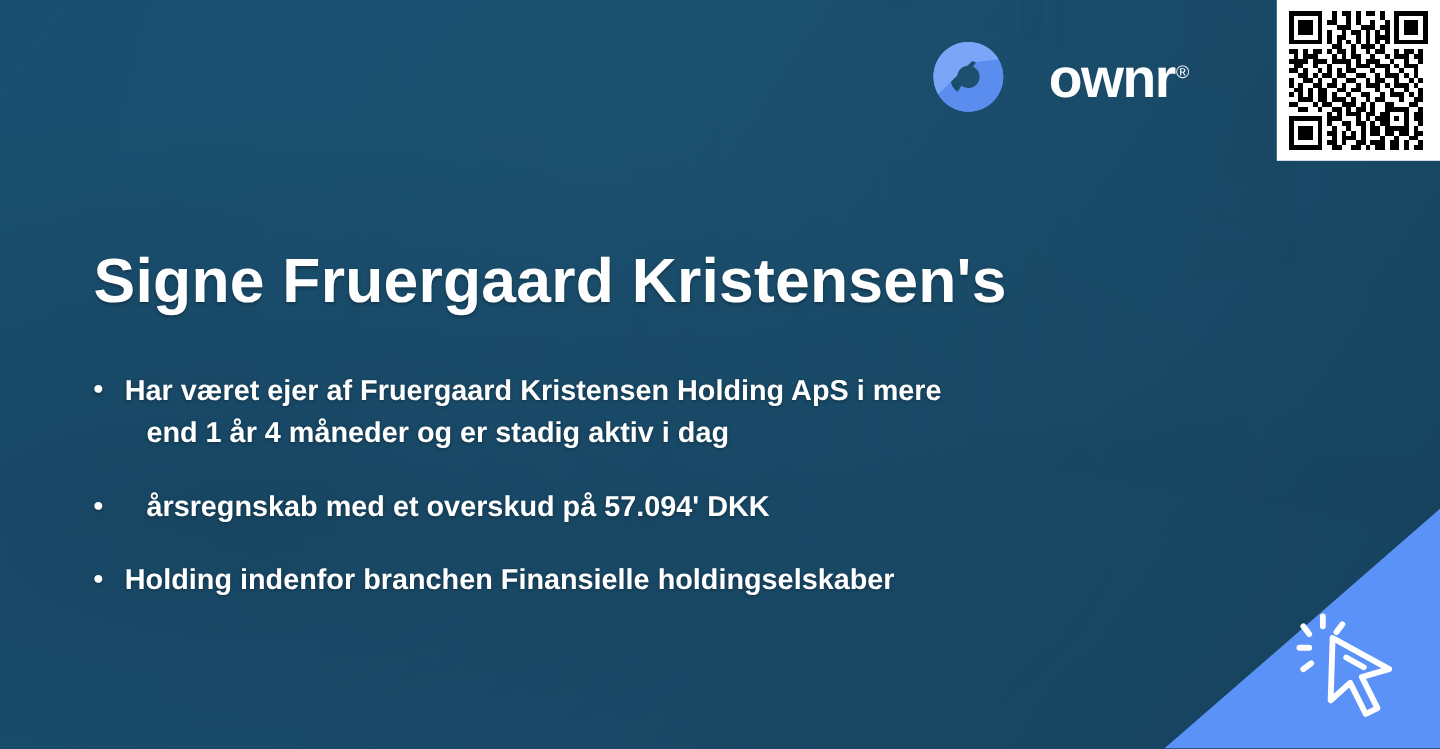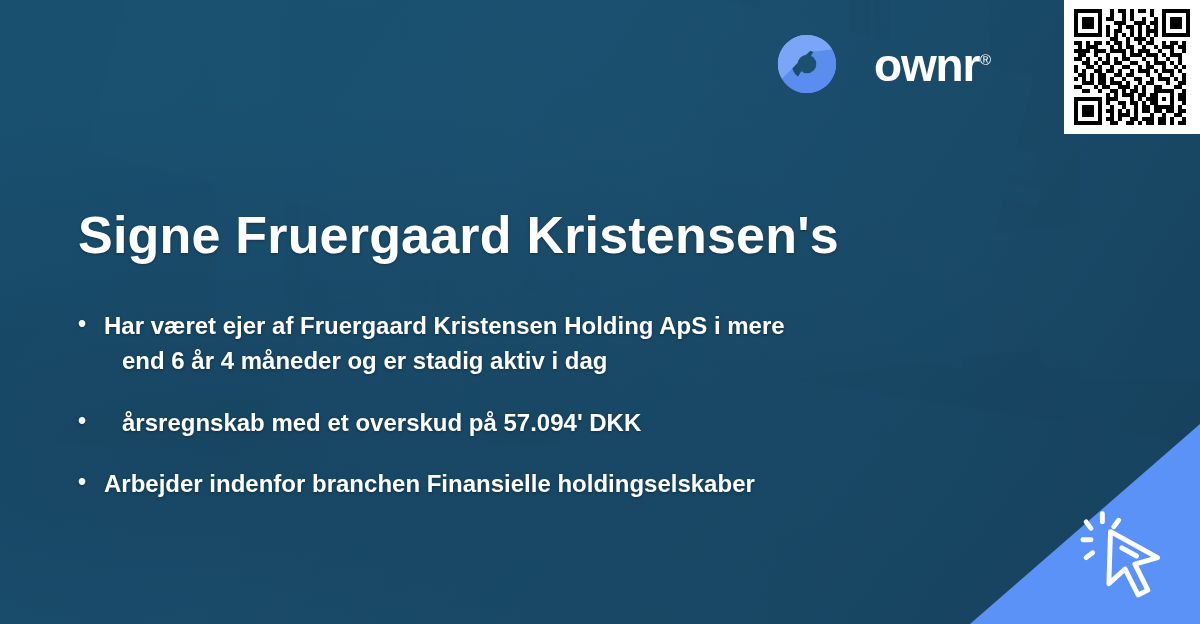--- a/index.html
+++ b/index.html
@@ -507,27 +507,27 @@
           <rect x="26" y="28" width="2" height="1"></rect>
       </g>
     </svg>
   </div>
 
   <div class="title">Signe Fruergaard Kristensen's</div>
 
   <ul class="bullets">
     <li class="bullet">
       <span>Har været ejer af Fruergaard Kristensen Holding ApS i mere</span>
-      <span class="l2">end 6 år 4 måneder og er stadig aktiv i dag</span>
+      <span class="l2">end 1 år 4 måneder og er stadig aktiv i dag</span>
     </li>
     <li class="bullet">
       <span class="l2">årsregnskab med et overskud på 57.094' DKK</span>
     </li>
     <li class="bullet">
-      <span>Arbejder indenfor branchen Finansielle holdingselskaber</span>
+      <span>Holding indenfor branchen Finansielle holdingselskaber</span>
     </li>
   </ul>
 
   <div class="corner"></div>
   <svg class="cursor" viewBox="0 0 64 64">
     <g fill="none" stroke="#ffffff" stroke-width="3" stroke-linecap="round" stroke-linejoin="round">
       <path d="M20 17 L49 33 L35 37 L43 53 L37 56 L29 40 L19 49 Z"></path>
       <line x1="27" y1="27" x2="36" y2="32"></line>
       <line x1="15" y1="6" x2="15" y2="11"></line>
       <line x1="5" y1="11" x2="8" y2="15"></line>

